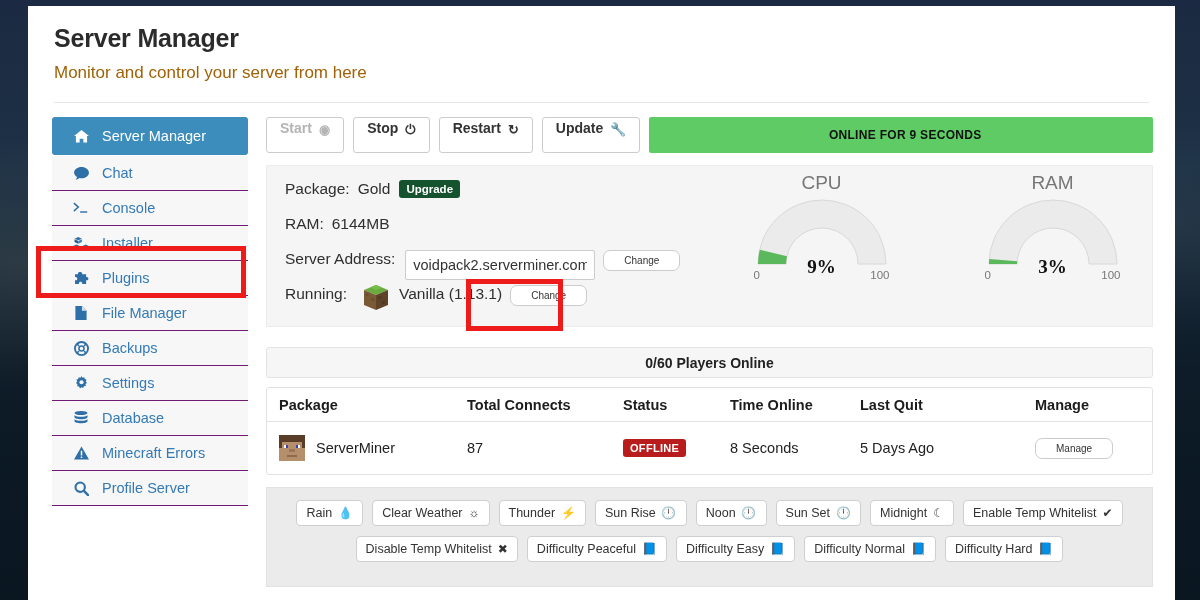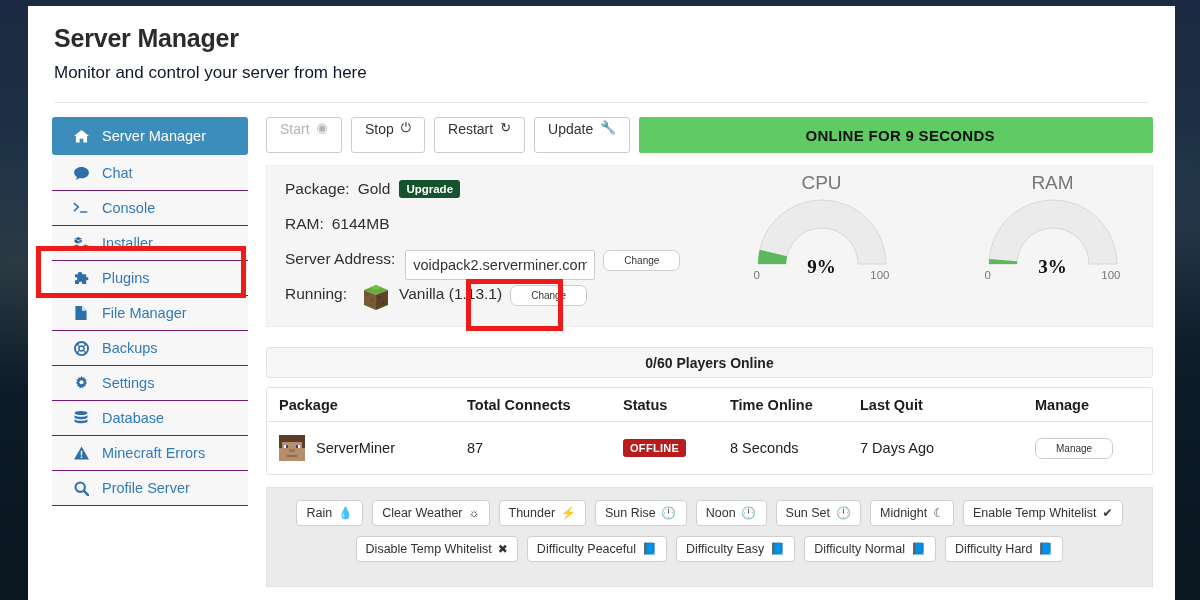--- a/index.html
+++ b/index.html
@@ -34,21 +34,21 @@
     background: #ffffff;
     overflow: hidden;
   }
 
   .page-head { padding: 18px 26px 0 26px; }
   .page-title {
     font-size: 25px; font-weight: 700; color: #2b2b2b;
     letter-spacing: -.2px;
   }
   .page-sub {
-    font-size: 17px; color: #0f172a; margin-top: 10px; font-weight: 400;
+    font-size: 17px; color: #a16207; margin-top: 10px; font-weight: 400;
   }
   .head-rule {
     margin: 19px 0 0 0; height: 1px; background: #e6e6e6;
   }
 
   .body-row { display: flex; padding: 14px 0 0 24px; }
 
   
   .sidebar { width: 196px; flex: 0 0 196px; }
   .nav-item {
@@ -81,35 +81,36 @@
   
   .main { flex: 1; padding: 0 22px 0 18px; min-width: 0; }
 
   .ctrl-row { display: flex; align-items: stretch; gap: 9px; height: 36px; }
   .btn {
     border: 1px solid #cccccc;
     background: #ffffff;
     border-radius: 3px;
     font-size: 14px;
     color: #333333;
-    padding: 3px 13px;
-    display: inline-flex; align-items: flex-start; gap: 7px;
+    padding: 16px 13px;
+    display: inline-flex; align-items: flex-end; gap: 7px;
     cursor: pointer;
     font-family: "Liberation Sans", sans-serif;
     white-space: nowrap;
+    font-weight: bold;
   }
   .btn.disabled { color: #b4b4b4; cursor: default; }
   .btn .gl { font-size: 13px; line-height: 1; }
 
   .status-banner {
     flex: 1;
     background: #5fcb65;
     color: #111111;
     font-weight: 700;
-    font-size: 15px;
+    font-size: 12px;
     letter-spacing: .3px;
     display: flex; align-items: center; justify-content: center;
     border-radius: 2px;
     padding-left: 8px;
   }
 
   
   .info-card {
     margin-top: 12px;
     background: #f5f5f5;
@@ -499,21 +500,21 @@
                 <rect x="2.4" y="6" width="3.2" height="0.7" fill="#8d6a4e"></rect>
               </svg>
             </span>
             <span>ServerMiner</span>
           </div>
           <div class="pc c-connects">87</div>
           <div class="pc c-status">
             <span class="badge-offline">OFFLINE</span>
           </div>
           <div class="pc c-time">8 Seconds</div>
-          <div class="pc c-quit">7 Days Ago</div>
+          <div class="pc c-quit">5 Days Ago</div>
           <div class="pc c-manage">
             <button class="mini-btn" style="margin-left:0">Manage</button>
           </div>
         </div>
       </div>
 
       <div class="cmd-panel">
         <div class="cmd-row">
           <button class="cmd-btn">
             <span>Rain</span>

